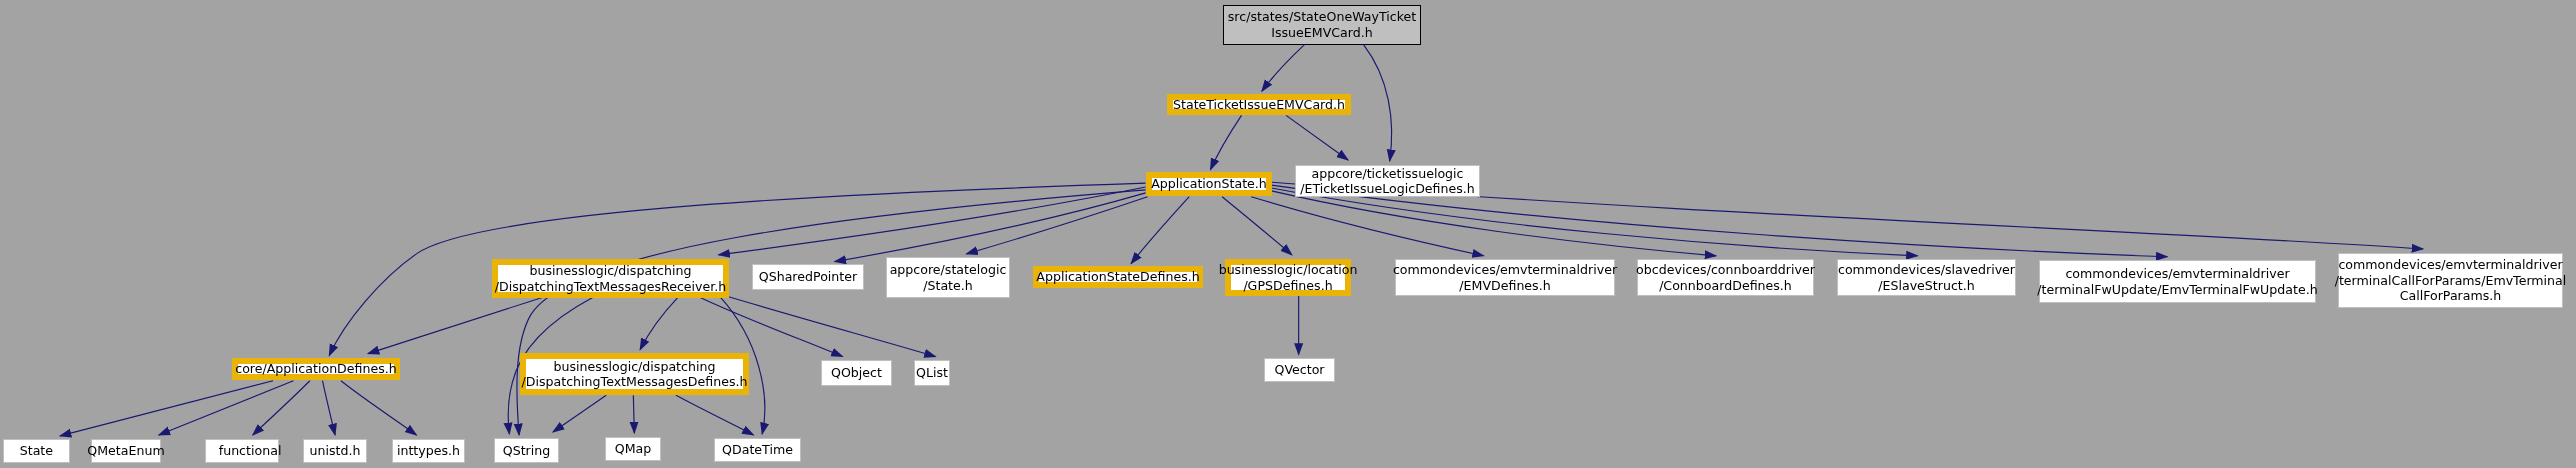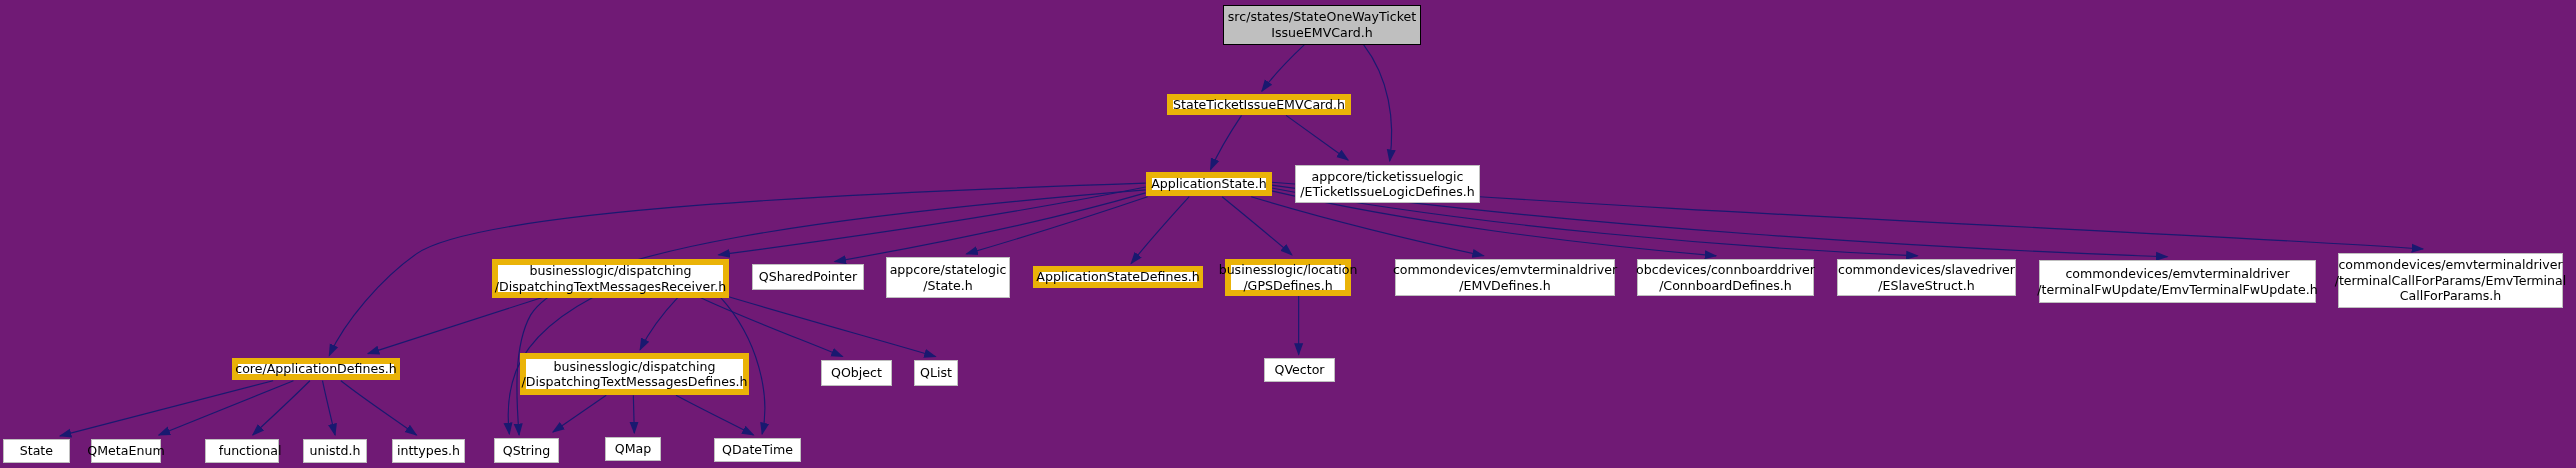--- a/index.html
+++ b/index.html
@@ -4,21 +4,21 @@
 <style>
   html, body {
     margin: 0;
     padding: 0;
     background: #ffffff;
   }
   #canvas {
     position: relative;
     width: 2576px;
     height: 469px;
-    background: #701a75;
+    background: #a3a3a3;
     font-family: "DejaVu Sans", "Liberation Sans", sans-serif;
     overflow: hidden;
   }
   #edges {
     position: absolute;
     left: 0;
     top: 0;
     width: 2576px;
     height: 469px;
   }
@@ -95,21 +95,21 @@
         <path class="edge" d="M654,408 L655,447" marker-end="url(#arrow)"></path>
         <path class="edge" d="M698,408 C728,424 757,438 778,449" marker-end="url(#arrow)"></path>
         <path class="edge" d="M1341,305 L1341,366" marker-end="url(#arrow)"></path>
       </g>
   </svg>
   <div id="nodes">
       <div class="node root" style="left: 1223px; top: 4.8px; width: 198px; height: 40px;">src/states/StateOneWayTicket
 IssueEMVCard.h</div>
       <div class="node internal" style="left: 1167px; top: 94px; width: 184px; height: 21px;">StateTicketIssueEMVCard.h</div>
       <div class="node internal" style="left: 1146px; top: 172px; width: 126px; height: 24px;">ApplicationState.h</div>
-      <div class="node external" style="left: 1295px; top: 165px; width: 185px; height: 38px; text-align: center;">appcore/ticketissuelogic
+      <div class="node external" style="left: 1295px; top: 165px; width: 185px; height: 32px; text-align: center;">appcore/ticketissuelogic
 /ETicketIssueLogicDefines.h</div>
       <div class="node internal" style="left: 492px; top: 259px; width: 237px; height: 39px;">businesslogic/dispatching
 /DispatchingTextMessagesReceiver.h</div>
       <div class="node external" style="left: 752px; top: 264px; width: 112px; height: 26px;">QSharedPointer</div>
       <div class="node external" style="left: 886px; top: 257px; width: 124px; height: 41px;">appcore/statelogic
 /State.h</div>
       <div class="node internal" style="left: 1033px; top: 266px; width: 170px; height: 22px;">ApplicationStateDefines.h</div>
       <div class="node internal" style="left: 1225px; top: 259px; width: 126px; height: 37px;">businesslogic/location
 /GPSDefines.h</div>
       <div class="node external" style="left: 1395px; top: 259px; width: 220px; height: 37px;">commondevices/emvterminaldriver
@@ -120,21 +120,21 @@
 /ESlaveStruct.h</div>
       <div class="node external" style="left: 2039px; top: 260px; width: 277px; height: 43px;">commondevices/emvterminaldriver
 /terminalFwUpdate/EmvTerminalFwUpdate.h</div>
       <div class="node external" style="left: 2338px; top: 253px; width: 225px; height: 55px;">commondevices/emvterminaldriver
 /terminalCallForParams/EmvTerminal
 CallForParams.h</div>
       <div class="node internal" style="left: 232px; top: 358px; width: 168px; height: 22px; text-align: right;">core/ApplicationDefines.h</div>
       <div class="node internal" style="left: 520px; top: 353px; width: 229px; height: 42px;">businesslogic/dispatching
 /DispatchingTextMessagesDefines.h</div>
       <div class="node external" style="left: 821px; top: 360px; width: 71px; height: 26px;">QObject</div>
-      <div class="node external" style="left: 914px; top: 360px; width: 44px; height: 26px;">QList</div>
+      <div class="node external" style="left: 914px; top: 360px; width: 36px; height: 26px;">QList</div>
       <div class="node external" style="left: 1264px; top: 358px; width: 71px; height: 24px;">QVector</div>
       <div class="node external" style="left: 2.9px; top: 439px; width: 67px; height: 24px;">State</div>
       <div class="node external" style="left: 91px; top: 439px; width: 70px; height: 24px;">QMetaEnum</div>
       <div class="node external" style="left: 205px; top: 439px; width: 74px; height: 24px; padding-left: 20px;">functional</div>
       <div class="node external" style="left: 303px; top: 439px; width: 64px; height: 24px;">unistd.h</div>
       <div class="node external" style="left: 392px; top: 439px; width: 73px; height: 24px;">inttypes.h</div>
       <div class="node external" style="left: 494px; top: 438px; width: 65px; height: 25px;">QString</div>
       <div class="node external" style="left: 605px; top: 437px; width: 56px; height: 24px;">QMap</div>
       <div class="node external" style="left: 714px; top: 438px; width: 87px; height: 24px;">QDateTime</div>
     </div>

